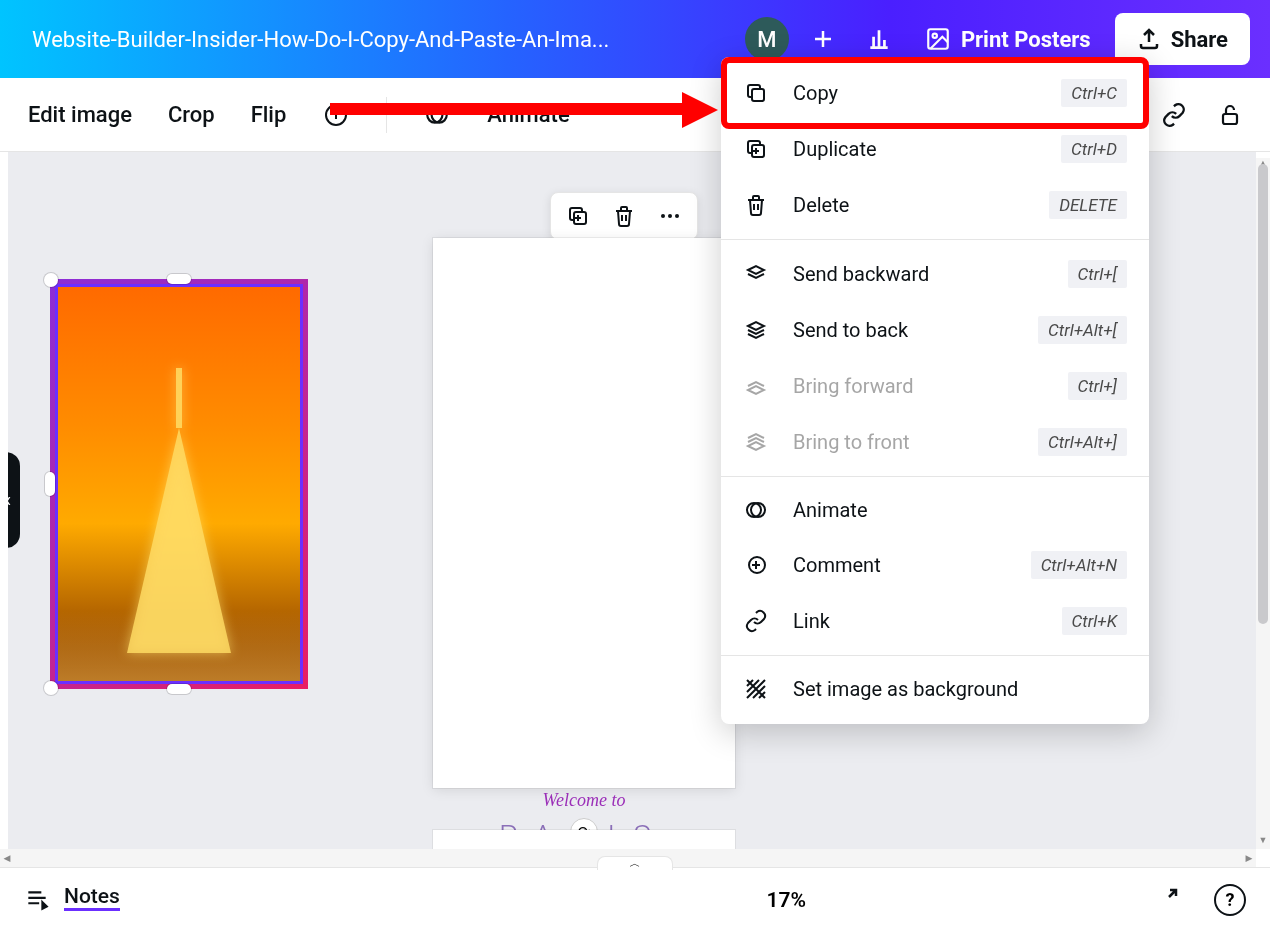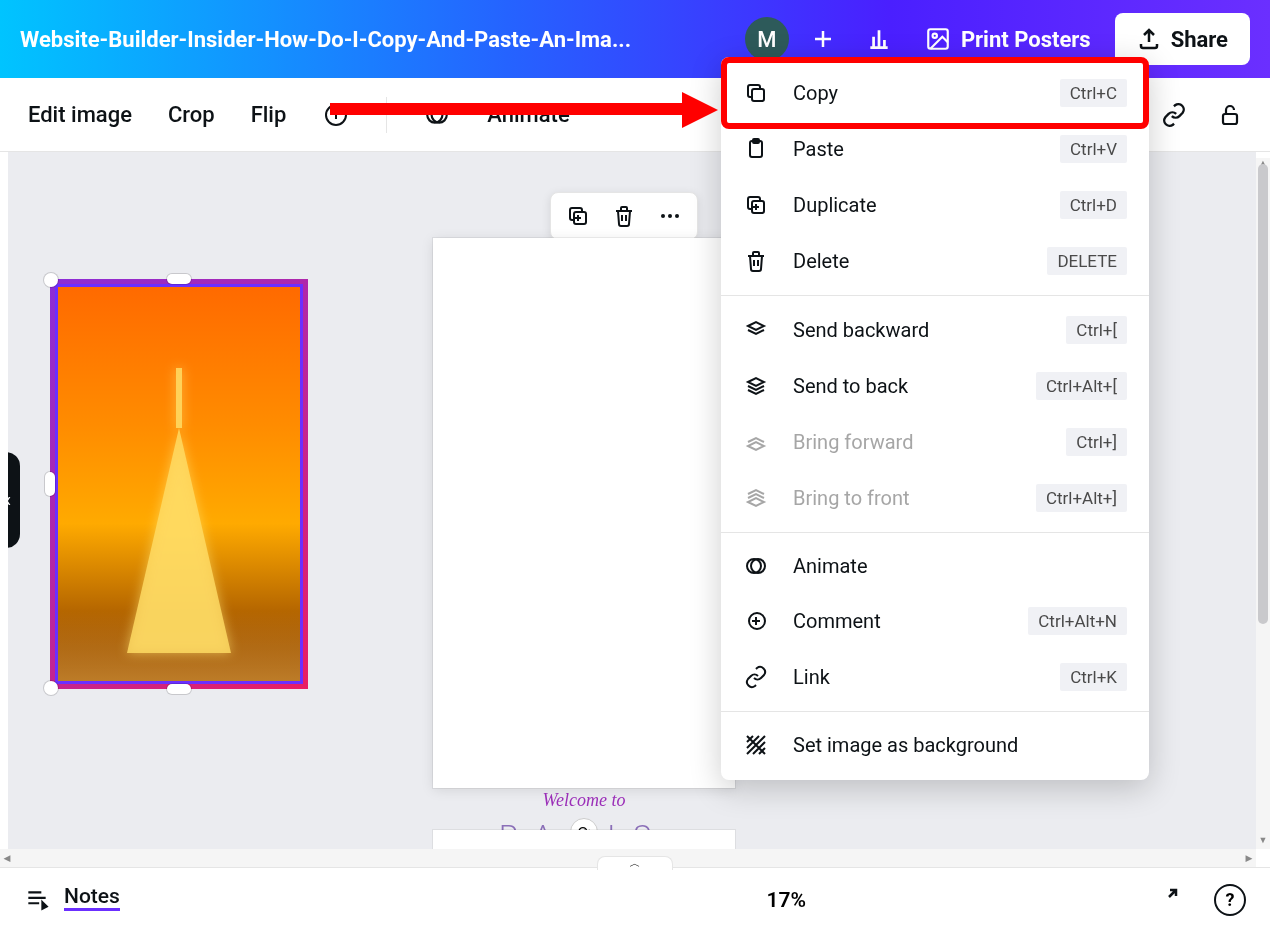--- a/index.html
+++ b/index.html
@@ -1,19 +1,19 @@
 <!DOCTYPE html>
 <html><head>
 <meta charset="utf-8">
 <style>
 * { margin: 0; padding: 0; box-sizing: border-box; font-family: -apple-system, BlinkMacSystemFont, "Segoe UI", Roboto, sans-serif; }
 body { width: 1270px; height: 931px; overflow: hidden; background: #fff; position: relative; }
 
 .top-header { height: 78px; background: linear-gradient(90deg, #00c4ff 0%, #2563ff 40%, #4a1fff 70%, #6b2fff 100%); display: flex; align-items: center; padding: 0 20px; gap: 12px; }
-.doc-title { color: #fff; font-size: 22px; font-weight: 700; flex: 1; white-space: nowrap; overflow: hidden; text-overflow: ellipsis; }
+.doc-title { color: #fff; font-size: 22px; font-weight: 400; flex: 1; white-space: nowrap; overflow: hidden; text-overflow: ellipsis; margin-left: 12px; }
 .avatar { width: 44px; height: 44px; border-radius: 50%; background: #2d5a5a; color: #fff; display: flex; align-items: center; justify-content: center; font-size: 22px; font-weight: 500; }
 .hdr-btn { width: 44px; height: 44px; display: flex; align-items: center; justify-content: center; color: #fff; cursor: pointer; }
 .print-btn { display: flex; align-items: center; gap: 10px; color: #fff; font-size: 22px; font-weight: 700; padding: 0 12px; height: 52px; cursor: pointer; }
 .share-btn { display: flex; align-items: center; gap: 10px; background: #fff; color: #0d1216; border-radius: 8px; padding: 0 22px; height: 52px; font-size: 22px; font-weight: 700; cursor: pointer; }
 
 .toolbar { height: 74px; background: #fff; display: flex; align-items: center; padding: 0 28px; gap: 36px; border-bottom: 1px solid #e5e5e5; position: relative; }
 .tool-item { font-size: 22px; font-weight: 500; color: #0d1216; cursor: pointer; }
 .tool-icon { width: 28px; height: 28px; display: flex; align-items: center; justify-content: center; cursor: pointer; }
 .tool-sep { width: 1px; height: 36px; background: #e5e5e5; }
 .toolbar-right { position: absolute; right: 26px; display: flex; gap: 28px; align-items: center; }
@@ -48,21 +48,21 @@
 
 .red-arrow { position: absolute; left: 330px; top: 96px; width: 388px; height: 28px; z-index: 50; pointer-events: none; }
 .red-line { position: absolute; left: 0; top: 7px; width: 355px; height: 12px; background: #ff0000; }
 .red-head { position: absolute; right: 0; top: -4px; width: 0; height: 0; border-left: 36px solid #ff0000; border-top: 18px solid transparent; border-bottom: 18px solid transparent; }
 
 .context-menu { position: absolute; left: 721px; top: 57px; width: 428px; background: #fff; border-radius: 8px; box-shadow: 0 8px 32px rgba(0,0,0,.2); z-index: 40; padding: 8px 0; }
 .menu-item { display: flex; align-items: center; padding: 14px 22px; gap: 24px; cursor: pointer; font-size: 20px; color: #0d1216; }
 .menu-item.disabled { color: #a6a6a6; }
 .menu-icon { width: 26px; height: 26px; display: flex; align-items: center; justify-content: center; flex-shrink: 0; }
 .menu-label { flex: 1; }
-.shortcut { background: #f0f1f5; color: #4a4a4a; padding: 4px 10px; border-radius: 2px; font-size: 17px; }
+.shortcut { background: #f0f1f5; color: #4a4a4a; padding: 4px 10px; border-radius: 2px; font-size: 17px; font-style: italic; }
 .menu-sep { height: 1px; background: #e5e5e5; margin: 6px 0; }
 .red-box { position: absolute; left: 721px; top: 57px; width: 428px; height: 72px; border: 6px solid #ff0000; border-radius: 8px; z-index: 45; pointer-events: none; }
 
 .scrollbar-v { position: absolute; right: 0; top: 158px; width: 14px; bottom: 82px; background: #f5f5f5; }
 .scrollbar-v .thumb { position: absolute; left: 2px; right: 2px; top: 6px; height: 460px; background: #c9c9cc; border-radius: 5px; }
 .scrollbar-v .arr { position: absolute; left: 0; right: 0; height: 14px; text-align: center; font-size: 9px; color: #888; }
 .scrollbar-h { position: absolute; left: 0; right: 14px; bottom: 64px; height: 18px; background: #f5f5f5; }
 .scrollbar-h .arr { position: absolute; top: 0; bottom: 0; width: 14px; text-align: center; font-size: 9px; color: #888; line-height: 18px; }
 
 .bottom-bar { position: absolute; left: 0; right: 0; bottom: 0; height: 64px; background: #fff; border-top: 1px solid #e5e5e5; display: flex; align-items: center; padding: 0 24px; gap: 14px; }
@@ -195,30 +195,20 @@
           <rect x="8" y="8" width="12" height="12" rx="2"></rect>
           <path d="M16 8V6a2 2 0 00-2-2H6a2 2 0 00-2 2v8a2 2 0 002 2h2"></path>
         </svg>
       </span>
     <span class="menu-label">Copy</span>
     <span class="shortcut">Ctrl+C</span>
   </div>
   <div class="menu-item">
     <span class="menu-icon">
         <svg width="24" height="24" viewBox="0 0 24 24" fill="none" stroke="#0d1216" stroke-width="2">
-          <rect x="6" y="4" width="12" height="16" rx="2"></rect>
-          <rect x="9" y="2" width="6" height="4" rx="1"></rect>
-        </svg>
-      </span>
-    <span class="menu-label">Paste</span>
-    <span class="shortcut">Ctrl+V</span>
-  </div>
-  <div class="menu-item">
-    <span class="menu-icon">
-        <svg width="24" height="24" viewBox="0 0 24 24" fill="none" stroke="#0d1216" stroke-width="2">
           <rect x="8" y="8" width="12" height="12" rx="2"></rect>
           <path d="M16 8V6a2 2 0 00-2-2H6a2 2 0 00-2 2v8a2 2 0 002 2h2M12 11v6M9 14h6"></path>
         </svg>
       </span>
     <span class="menu-label">Duplicate</span>
     <span class="shortcut">Ctrl+D</span>
   </div>
   <div class="menu-item">
     <span class="menu-icon">
         <svg width="24" height="24" viewBox="0 0 24 24" fill="none" stroke="#0d1216" stroke-width="2">

